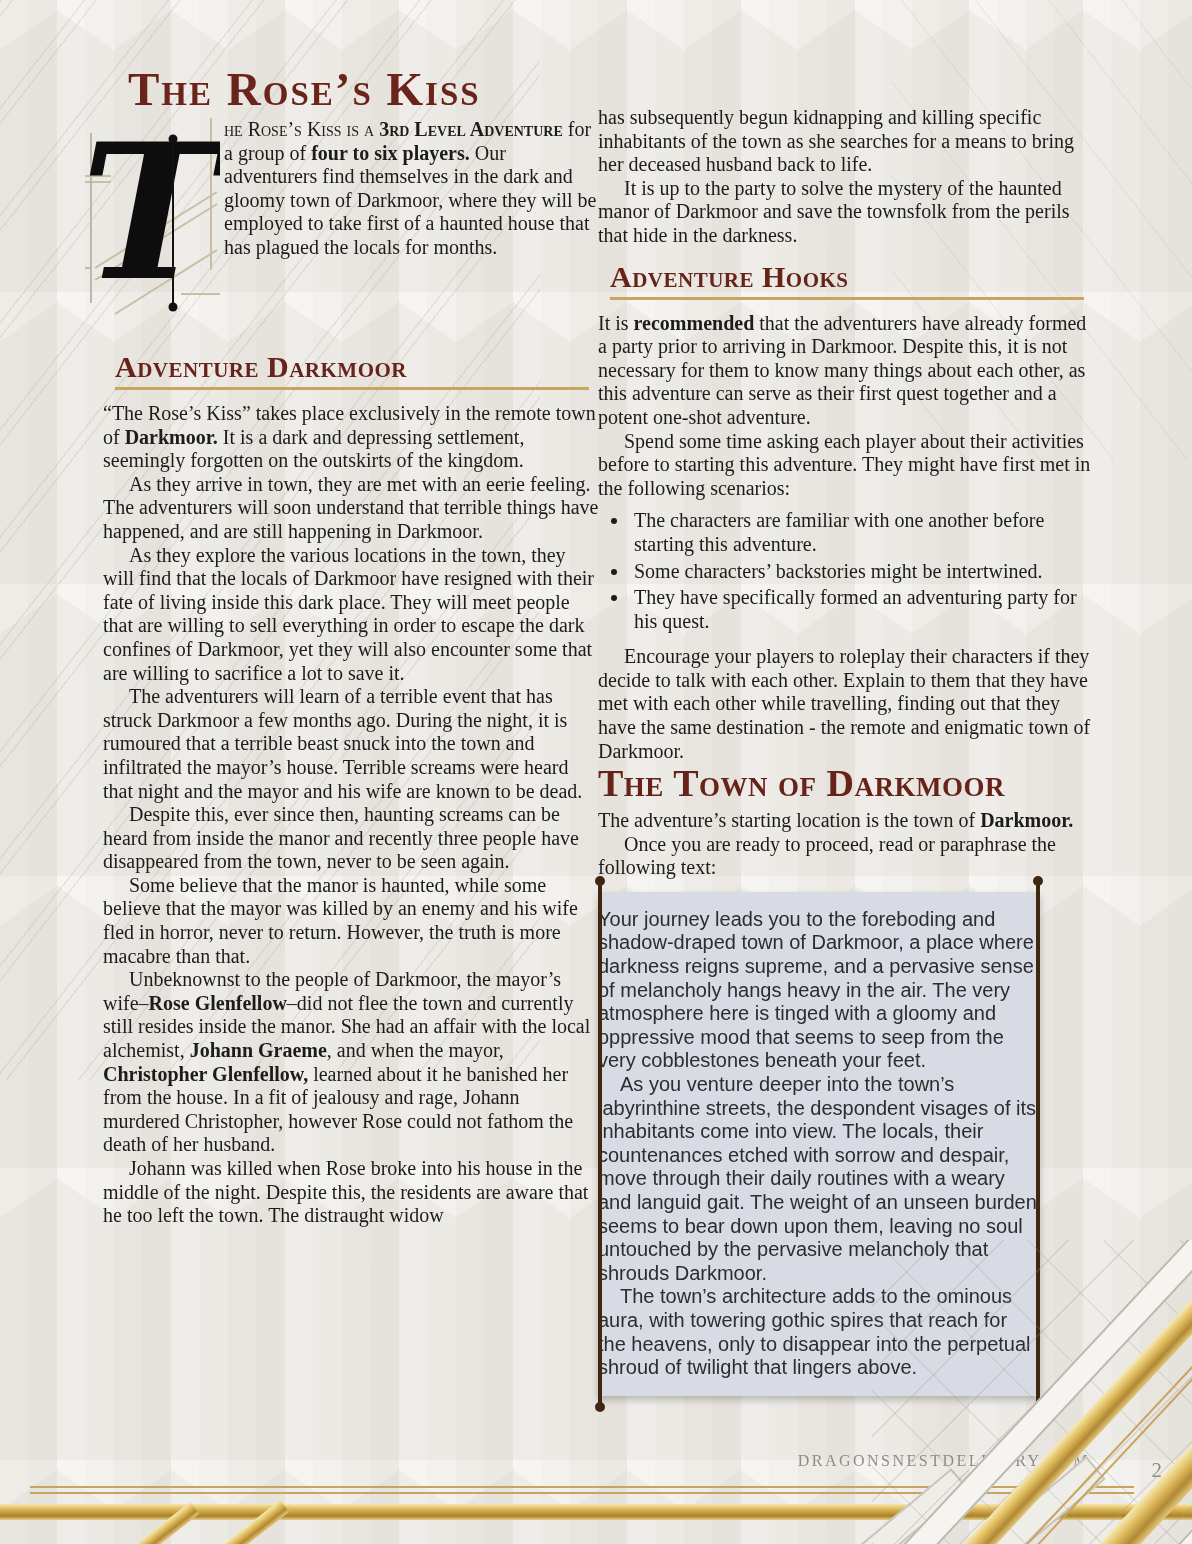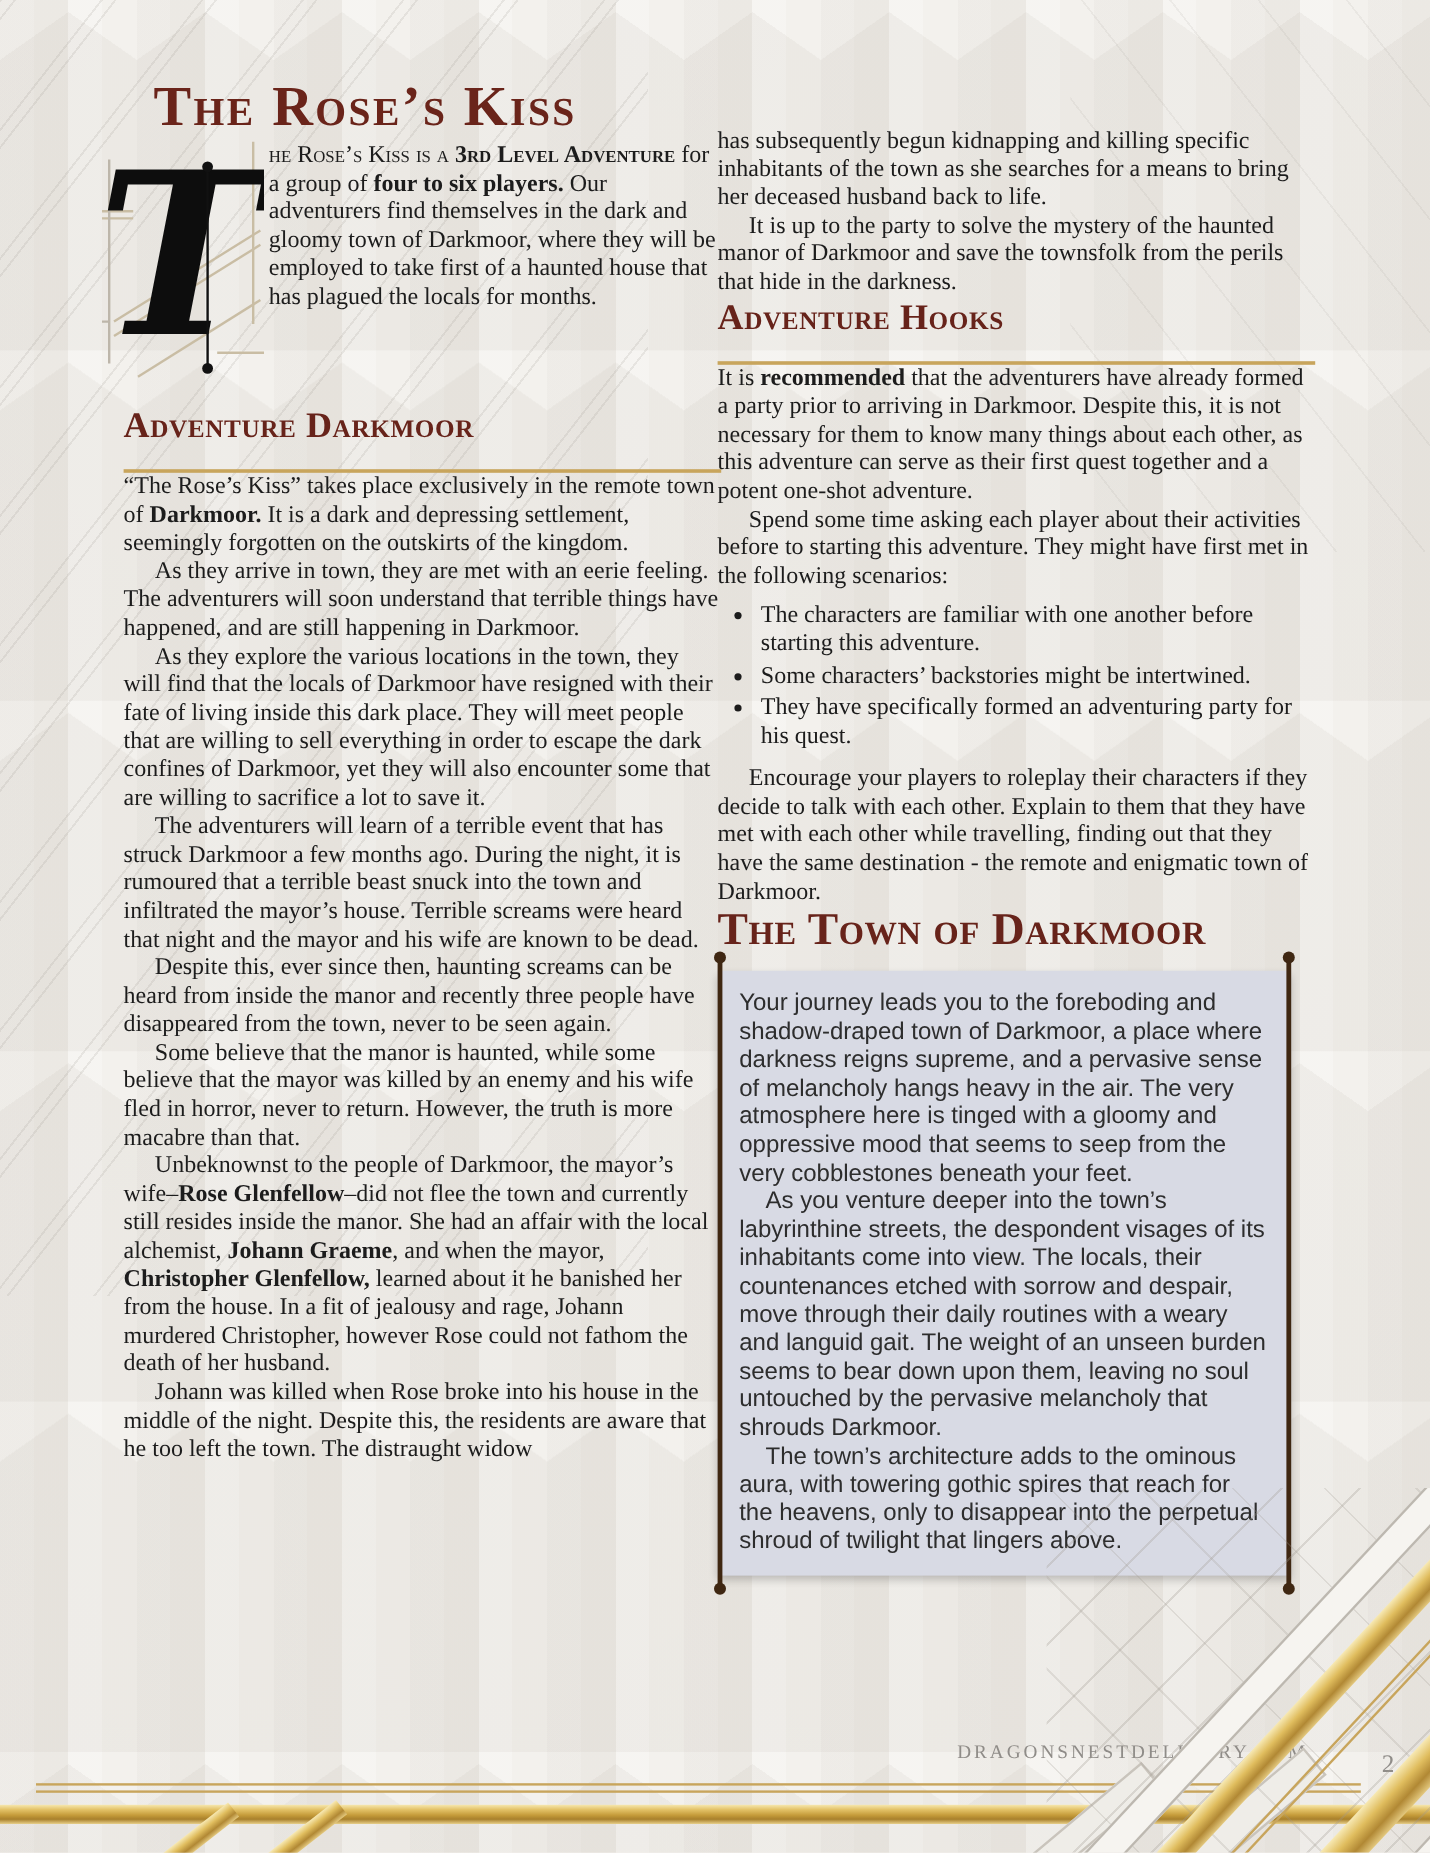--- a/index.html
+++ b/index.html
@@ -43,35 +43,35 @@
   .intro-text{font-size:20.5px;line-height:27.4px;}
   .intro-text p{margin:0;}
   
   .col-left{position:absolute;left:103px;top:338px;width:498px;}
   .col-right{position:absolute;left:598px;top:106px;width:498px;}
   .body-text p{margin:0;font-size:20px;line-height:23.6px;}
   .body-text p.indent{text-indent:26px;}
   .bold{font-weight:700;}
   .sc{font-variant:small-caps;}
   h2.sec{
-    margin:0;font-variant:small-caps;font-weight:600;font-size:30px;letter-spacing:.5px;
-    color:#67231a;border-bottom:3px solid #c8a55c;padding-bottom:20px;line-height:1.1;
+    margin:12px;font-variant:small-caps;font-weight:600;font-size:30px;letter-spacing:.5px;
+    color:#67231a;border-bottom:3px solid #c8a55c;padding-bottom:4px;line-height:1.1;
   }
   h1.sec{
     margin:0;font-variant:small-caps;font-weight:600;font-size:38px;letter-spacing:.5px;
     color:#67231a;line-height:1.1;
   }
   .sec-body{}
   .mt26{margin-top:26px;} .mt14{margin-top:14px;} .mt12{margin-top:12px;} .mt4{margin-top:4px;}
   ul.bullets{list-style:disc;margin:9px 0 0 4px;padding-left:28px;}
   ul.bullets li{font-size:20px;line-height:23.6px;padding-left:4px;margin:0 0 3px 0;}
   
   .readaloud{
     position:relative;margin-top:12px;width:442px;
-    background:#d8dae4;padding:16px 18px;
+    background:#d8dae4;padding:16px 0;
     box-shadow:0 4px 7px rgba(0,0,0,.22);
     font-family:"Liberation Sans",sans-serif;font-size:18.5px;line-height:27.5px;color:#2d2d2d;
   }
   .readaloud p{margin:0;}
   .readaloud p.indent{text-indent:22px;}
   .ra-bar{position:absolute;top:-9px;bottom:-9px;width:4px;background:#3f2712;}
   .ra-bar.left{left:0;} .ra-bar.right{right:0;}
   .ra-dot{position:absolute;width:10px;height:10px;border-radius:50%;background:#3f2712;}
   .ra-dot.tl{left:-3px;top:-16px;} .ra-dot.tr{right:-3px;top:-16px;}
   .ra-dot.bl{left:-3px;bottom:-16px;} .ra-dot.br{right:-3px;bottom:-16px;}
@@ -175,20 +175,24 @@
   <ul class="bullets">
       <li>The characters are familiar with one another before starting this adventure.</li>
       <li>Some characters’ backstories might be intertwined.</li>
       <li>They have specifically formed an adventuring party for his quest.</li>
     </ul>
   <div class="mt12">
       <p class="indent"><span>Encourage your players to roleplay their characters if they decide to talk with each other. Explain to them that they have met with each other while travelling, finding out that they have the same destination - the remote and enigmatic town of Darkmoor.</span></p>
     </div>
 
   <h1 class="sec mt14">The Town of Darkmoor</h1>
+  <div class="mt4">
+      <p><span>The adventure’s starting location is the town of </span><span class="bold">Darkmoor.</span></p>
+      <p class="indent"><span>Once you are ready to proceed, read or paraphrase the following text:</span></p>
+    </div>
 
   <div class="readaloud">
     <div class="ra-bar left"></div>
     <div class="ra-bar right"></div>
     <div class="ra-dot tl"></div>
     <div class="ra-dot tr"></div>
     <div class="ra-dot bl"></div>
     <div class="ra-dot br"></div>
     <div>
         <p><span>Your journey leads you to the foreboding and shadow-draped town of Darkmoor, a place where darkness reigns supreme, and a pervasive sense of melancholy hangs heavy in the air. The very atmosphere here is tinged with a gloomy and oppressive mood that seems to seep from the very cobblestones beneath your feet.</span></p>

